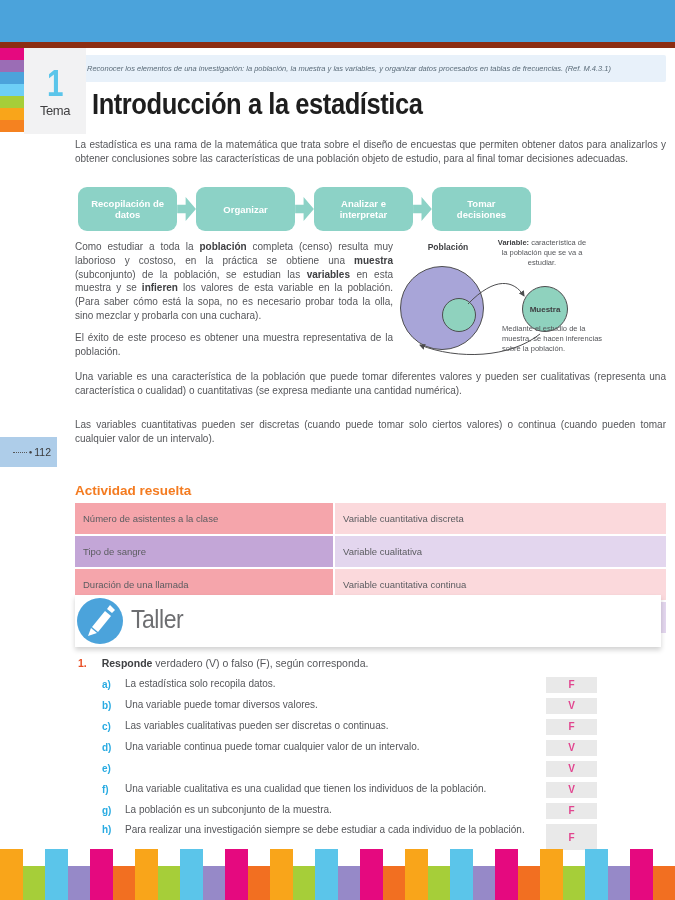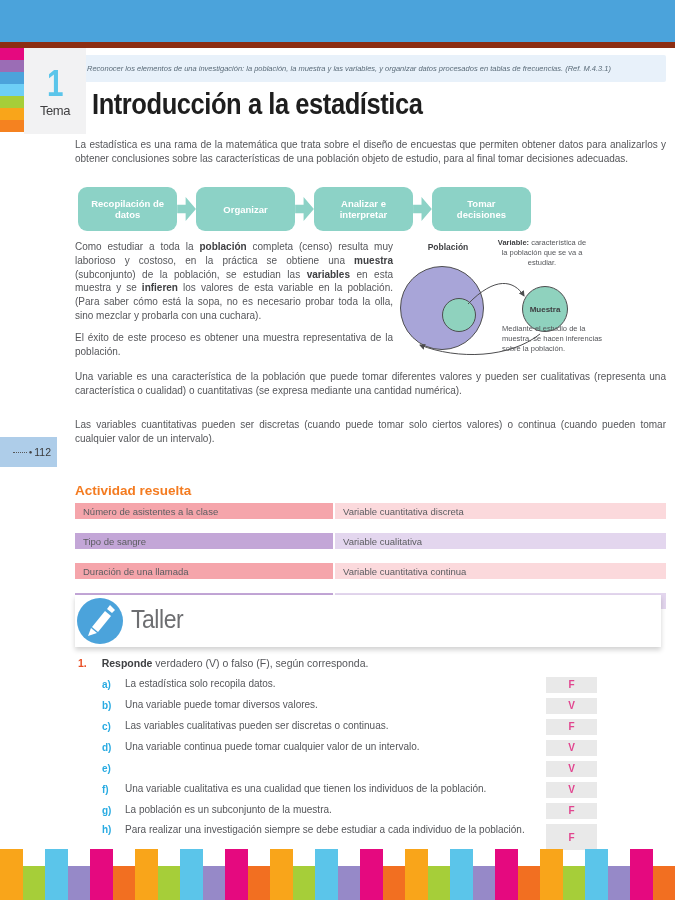--- a/index.html
+++ b/index.html
@@ -65,21 +65,21 @@
              display:flex; align-items:center; justify-content:flex-end; padding-right:6px; }
   .pagenum .leader { width:14px; border-bottom:1px dotted #58595B; margin-right:2px; }
   .pagenum .dot { font-size:6px; color:#414042; margin-right:2px; }
   .pagenum .num { font-size:10.5px; color:#3A3A3C; }
 
   .activity-heading { position:absolute; left:75px; top:483px; font-size:13.5px; font-weight:bold; color:#F47B20; }
   .activity-lead { position:absolute; left:75px; top:502px; font-size:10px; color:#55565A; }
 
   
   .vtable { position:absolute; left:75px; top:503px; width:591px; font-size:9.5px; color:#5B5C60; }
-  .vrow { display:flex; margin-bottom:14px; height:16px; }
+  .vrow { display:flex; margin-bottom:2px; height:31px; }
   .vcell-l { width:258px; display:flex; align-items:center; padding-left:8px; margin-right:2px; }
   .vcell-r { flex:1; display:flex; align-items:center; padding-left:8px; }
   .vtable div.vrow:nth-of-type(odd) .vcell-l { background:#F5A5AB; }
   .vtable div.vrow:nth-of-type(odd) .vcell-r { background:#FBD9DC; }
   .vtable div.vrow:nth-of-type(even) .vcell-l { background:#C3A6D7; }
   .vtable div.vrow:nth-of-type(even) .vcell-r { background:#E3D6EE; }
 
   
   .taller { position:absolute; left:75px; top:595px; width:586px; height:52px; background:#fff;
             box-shadow:0 3px 5px rgba(0,0,0,0.18); }

